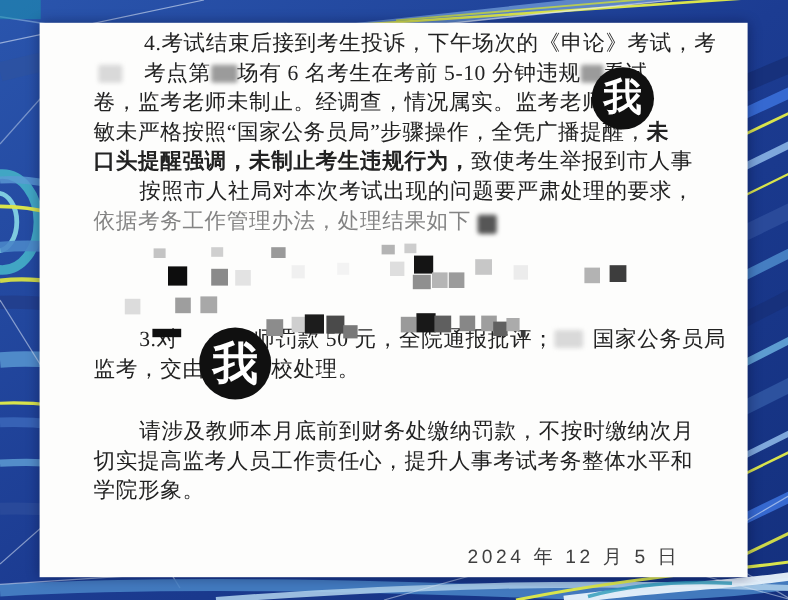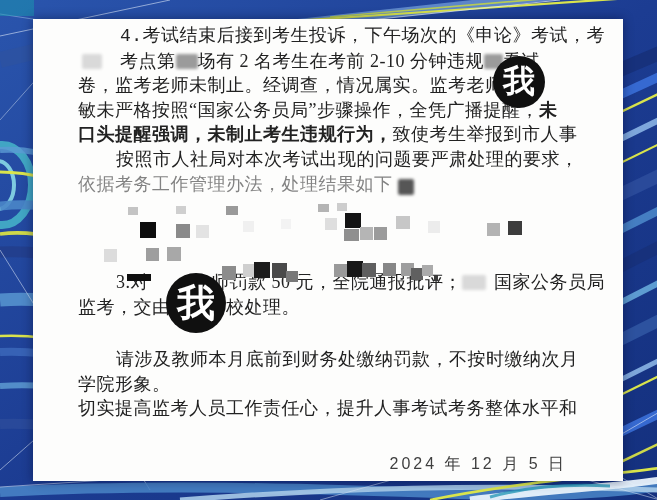--- a/index.html
+++ b/index.html
@@ -108,35 +108,35 @@
       <path d="M470,500 C545,490 615,487 660,480" stroke="#e8f2fb" stroke-width="7" opacity=".95"></path>
       <path d="M0,487 L230,472" stroke="#dce8f8" stroke-width="1" opacity=".55"></path>
       <path d="M320,500 L570,430" stroke="#dce8f8" stroke-width="1" opacity=".5"></path>
       <path d="M420,434 L660,500" stroke="#dce8f8" stroke-width="1" opacity=".5"></path>
       <path d="M490,497 C530,486 570,484 610,486" stroke="#2a9ab8" stroke-width="3" opacity=".8"></path>
     </g>
   </svg>
 
   <div class="sheet">
     <div class="doc-text" id="doc-lines">
-        <div class="doc-line" style="padding-left: 42px; font-family: Liberation Mono, monospace;"><span>4.考试结束后接到考生投诉，下午场次的《申论》考试，考</span></div>
-        <div class="doc-line" style="padding-left: 4px;"><span class="blur-patch shade-faint" style="width: 20px;"></span><span class="gap" style="width: 18px;"></span><span>考点第</span><span class="blur-patch shade-mid" style="width: 22px;"></span><span>场有 2 名考生在考前 2-10 分钟违规</span><span class="blur-patch shade-mid" style="width: 19px;"></span><span>看试</span></div>
+        <div class="doc-line" style="padding-left: 42px;"><span>4.考试结束后接到考生投诉，下午场次的《申论》考试，考</span></div>
+        <div class="doc-line" style="padding-left: 4px;"><span class="blur-patch shade-faint" style="width: 20px;"></span><span class="gap" style="width: 18px;"></span><span>考点第</span><span class="blur-patch shade-mid" style="width: 22px;"></span><span>场有 6 名考生在考前 5-10 分钟违规</span><span class="blur-patch shade-mid" style="width: 19px;"></span><span>看试</span></div>
         <div class="doc-line"><span>卷，监考老师未制止。经调查，情况属实。监考老师</span></div>
         <div class="doc-line"><span>敏未严格按照“国家公务员局”步骤操作，全凭广播提醒，</span><span class="bold">未</span></div>
         <div class="doc-line"><span class="bold">口头提醒强调，未制止考生违规行为，</span><span>致使考生举报到市人事</span></div>
         <div class="doc-line" style="padding-left: 38px;"><span>按照市人社局对本次考试出现的问题要严肃处理的要求，</span></div>
         <div class="doc-line"><span class="faded">依据考务工作管理办法，处理结果如下</span><span class="gap" style="width: 5px;"></span><span class="blur-patch shade-dark" style="width: 16px;"></span></div>
         <div class="doc-line"></div>
         <div class="doc-line"></div>
         <div class="doc-line"></div>
         <div class="doc-line" style="padding-left: 38px;"><span>3.对</span><span class="gap" style="width: 62px;"></span><span>师罚款 50 元，全院通报批评；</span><span class="blur-patch shade-faint" style="width: 24px;"></span><span class="gap" style="width: 8px;"></span><span>国家公务员局</span></div>
         <div class="doc-line"><span>监考，交由外借学校处理。</span></div>
         <div class="doc-line" style="padding-left: 38px; margin-top: 28px;"><span>请涉及教师本月底前到财务处缴纳罚款，不按时缴纳次月</span></div>
+        <div class="doc-line"><span>切实提高监考人员工作责任心，提升人事考试考务整体水平和</span></div>
         <div class="doc-line"><span>学院形象。</span></div>
-        <div class="doc-line"><span>切实提高监考人员工作责任心，提升人事考试考务整体水平和</span></div>
       </div>
     <div id="mosaic-layer">
         <div class="mosaic-block" style="left: 95px; top: 188px; width: 10px; height: 8px; background: rgb(196, 196, 196);"></div>
         <div class="mosaic-block" style="left: 143px; top: 187px; width: 10px; height: 8px; background: rgb(207, 207, 207);"></div>
         <div class="mosaic-block" style="left: 193px; top: 187px; width: 12px; height: 9px; background: rgb(154, 154, 154);"></div>
         <div class="mosaic-block" style="left: 285px; top: 185px; width: 11px; height: 8px; background: rgb(180, 180, 180);"></div>
         <div class="mosaic-block" style="left: 304px; top: 184px; width: 10px; height: 8px; background: rgb(205, 205, 205);"></div>
         <div class="mosaic-block" style="left: 107px; top: 203px; width: 16px; height: 16px; background: rgb(13, 13, 13);"></div>
         <div class="mosaic-block" style="left: 143px; top: 205px; width: 14px; height: 14px; background: rgb(138, 138, 138);"></div>
         <div class="mosaic-block" style="left: 163px; top: 206px; width: 13px; height: 13px; background: rgb(227, 227, 227);"></div>

